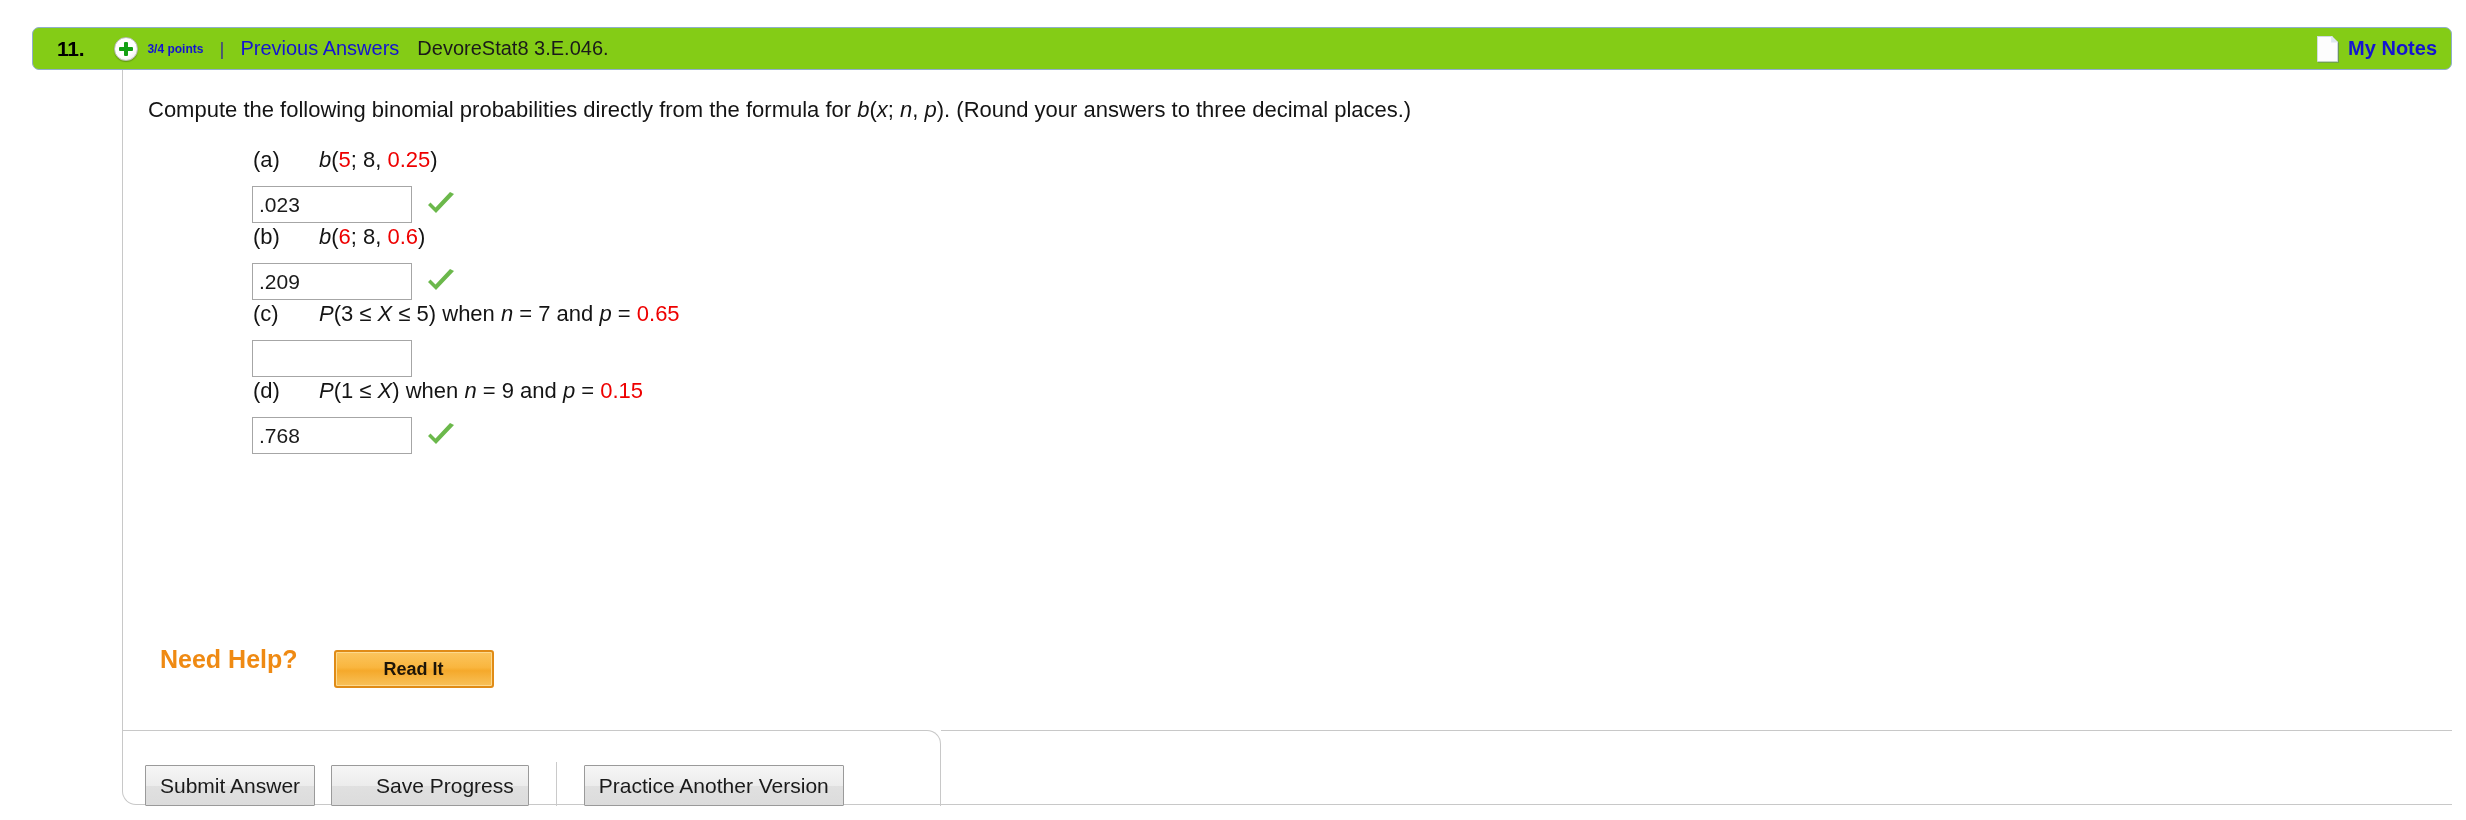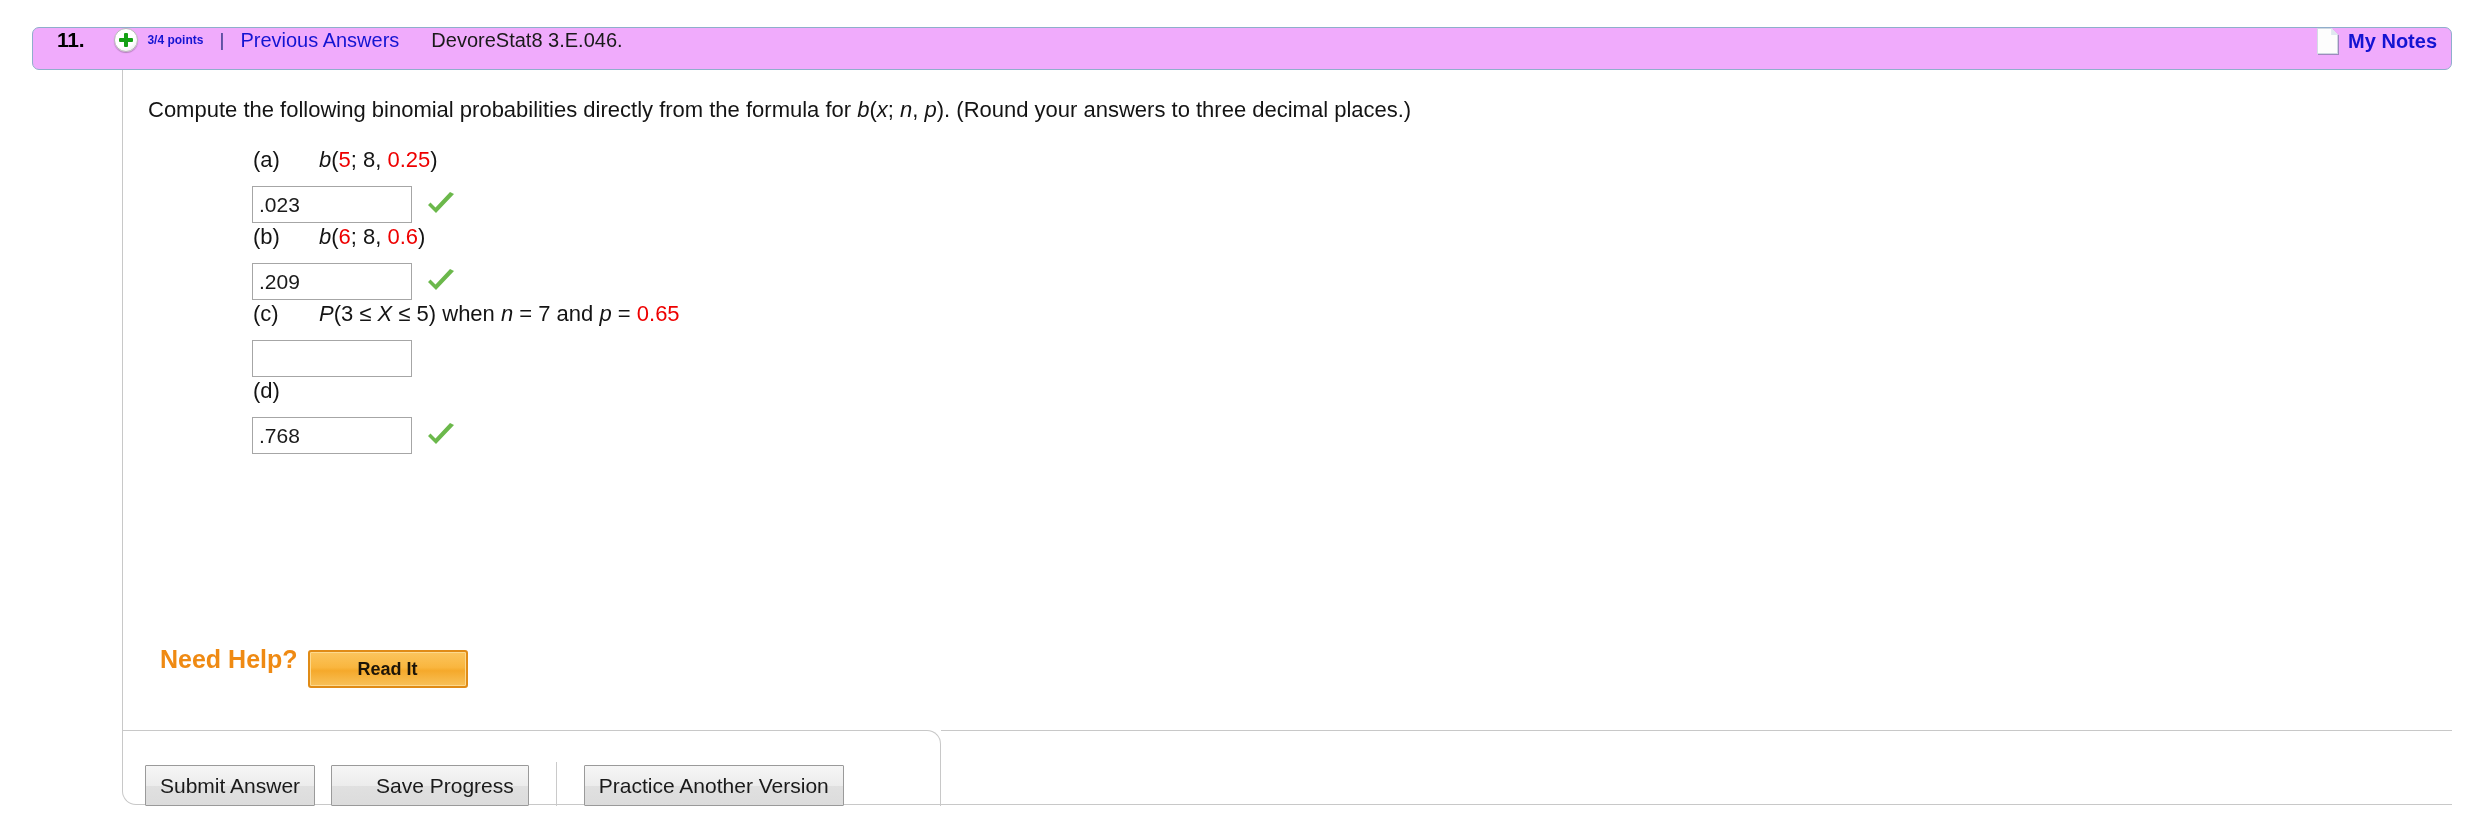--- a/index.html
+++ b/index.html
@@ -17,25 +17,25 @@
   }
 
   
   .question-header {
     position: absolute;
     left: 32px;
     top: 27px;
     width: 2420px;
     height: 43px;
     box-sizing: border-box;
-    background: #f0abfc;
+    background: #84cc16;
     border: 1px solid #8faecb;
     border-radius: 7px;
     display: flex;
-    align-items: flex-start;
+    align-items: center;
     padding: 0 14px 0 24px;
   }
   .qh-left {
     display: flex;
     align-items: center;
     flex: 1 1 auto;
     white-space: nowrap;
   }
   .qh-number {
     font-size: 21px;
@@ -80,21 +80,21 @@
   }
   .qh-pipe {
     font-size: 19px;
     color: #3a3a8c;
     margin-right: 16px;
   }
   .qh-prev {
     font-size: 20px;
     color: #1414d2;
     text-decoration: none;
-    margin-right: 32px;
+    margin-right: 18px;
     cursor: pointer;
   }
   .qh-ref {
     font-size: 20px;
     color: #1a1a1a;
   }
   .qh-right {
     display: flex;
     align-items: center;
     flex: none;
@@ -210,21 +210,21 @@
     position: absolute;
     left: 160px;
     top: 630px;
     display: flex;
     align-items: center;
   }
   .need-help-label {
     font-size: 25px;
     font-weight: bold;
     color: #ef8a13;
-    margin-right: 10px;
+    margin-right: 36px;
     white-space: nowrap;
   }
   .read-it-btn {
     width: 160px;
     height: 38px;
     box-sizing: border-box;
     border: 2px solid #e08b16;
     background: linear-gradient(to bottom, #fbc55e 0%, #f9b63f 45%, #f5a92b 55%, #f8c15a 100%);
     border-radius: 3px;
     display: flex;
@@ -350,20 +350,21 @@
     <span class="part-expr"><i>P</i><span>(3 ≤ </span><i>X</i><span> ≤ 5)</span><span>  when </span><i>n</i><span> = 7 and </span><i>p</i><span> = </span><span class="red">0.65</span></span>
   </div>
   <div class="answer-row">
     <input class="answer-input" type="text" value="" style="">
   </div>
 </div>
 
 <div class="part partD">
   <div class="part-label-row">
     <span class="part-letter">(d)</span>
+    <span class="part-expr"><i>P</i><span>(1 ≤ </span><i>X</i><span>)</span><span>  when </span><i>n</i><span> = 9 and </span><i>p</i><span> = </span><span class="red">0.15</span></span>
   </div>
   <div class="answer-row">
     <input class="answer-input" type="text" value=".768" style="">
     <span class="check">
       <svg width="30" height="26" viewBox="0 0 30 26">
           <path d="M2 13 L10 21 L28 2 L24 0 L9.5 15.5 L4.5 10.5 Z" fill="#6bb84b"></path>
         </svg>
     </span>
   </div>
 </div>

